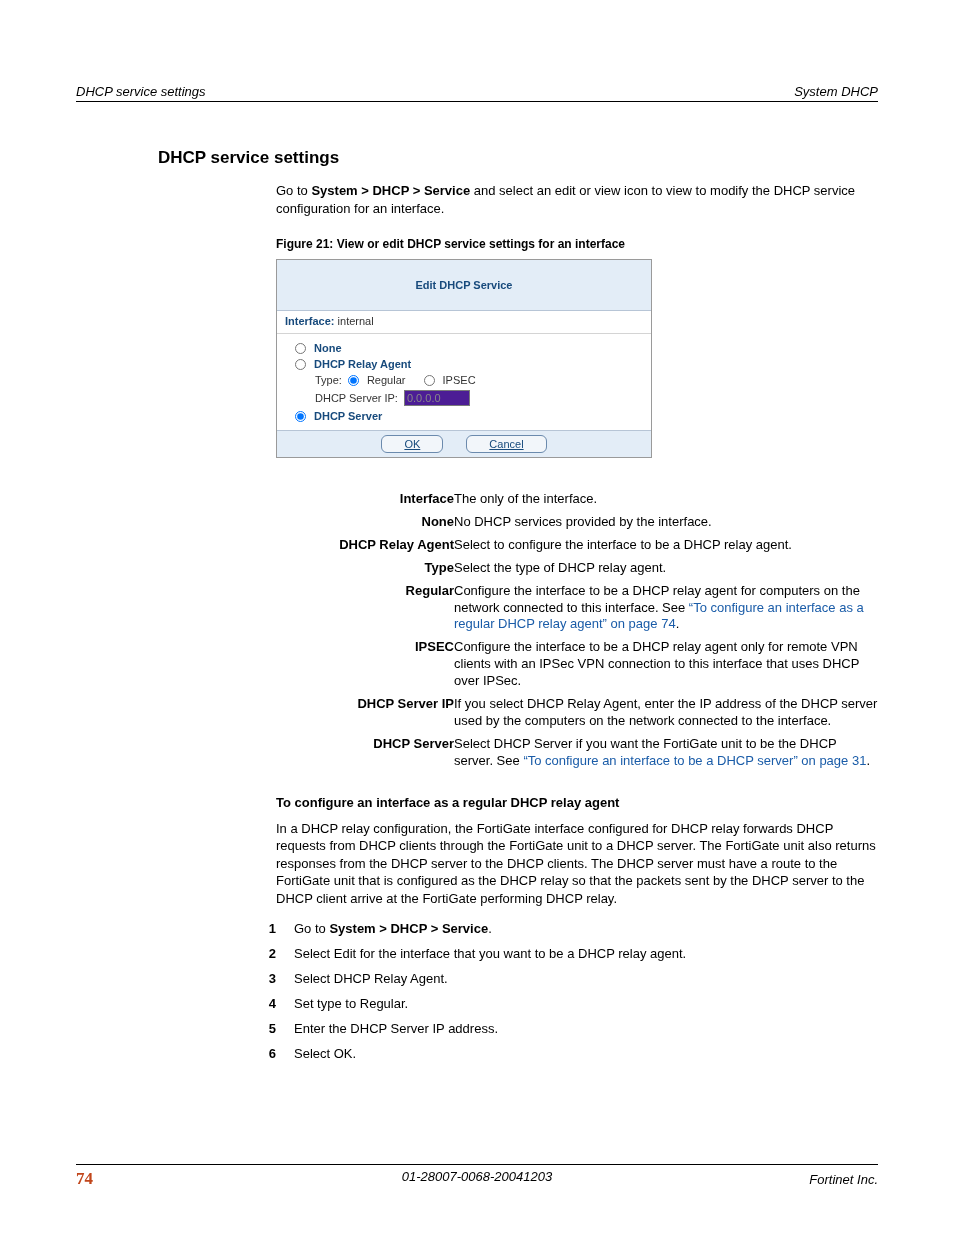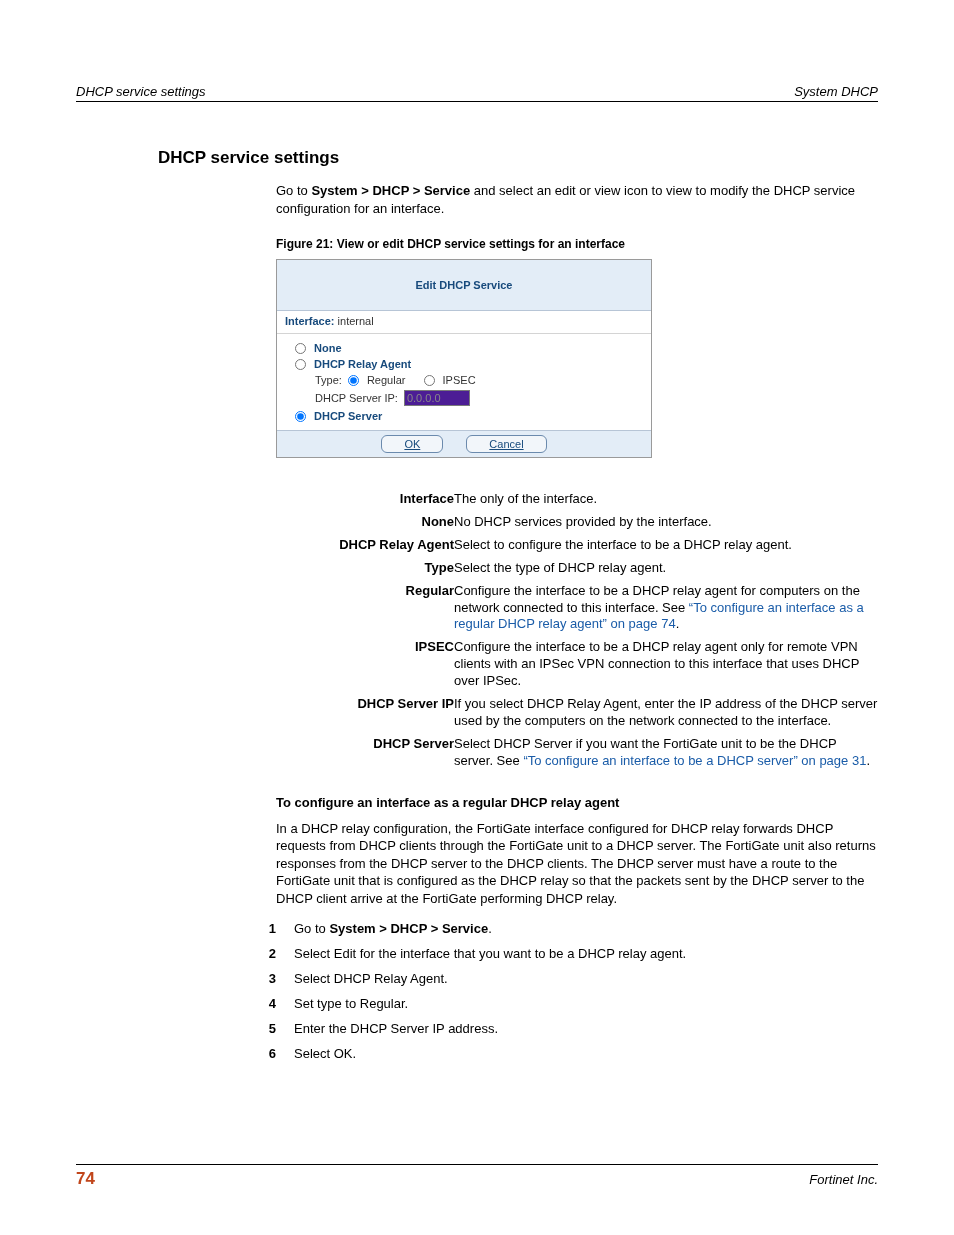--- a/index.html
+++ b/index.html
@@ -180,20 +180,21 @@
     padding-top:4px;
     display:flex;
     justify-content:space-between;
     font-size:13px;
     align-items:baseline;
   }
   .footer .pg {
     color:#c1461b;
     font-weight:bold;
     font-size:17px;
+    font-family:Liberation Serif, serif;
   }
   .footer .mid {
     font-style:italic;
     position:absolute;
     left:0;right:0;
     text-align:center;
   }
   .footer .right {
     font-style:italic;
   }
@@ -318,15 +319,16 @@
         </div>
       <div class="step">
           <div class="num">6</div>
           <div>Select OK.</div>
         </div>
     </div>
   </div>
 
   <div class="footer">
     <span class="pg">74</span>
+    <span class="mid">01-28007-0068-20041203</span>
     <span class="right">Fortinet Inc.</span>
   </div>
 </div>
 
 </body></html>

